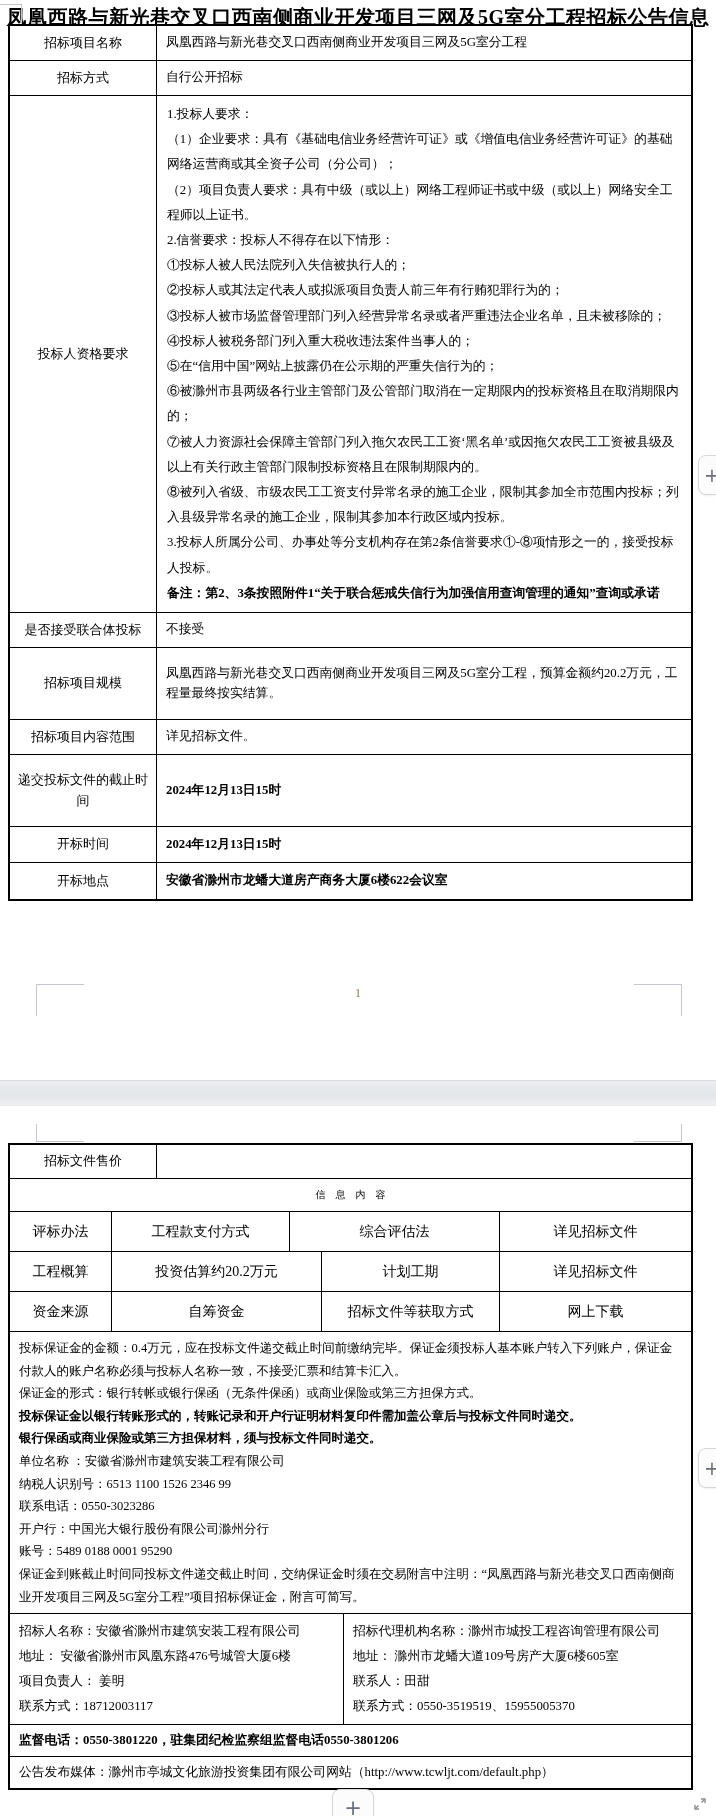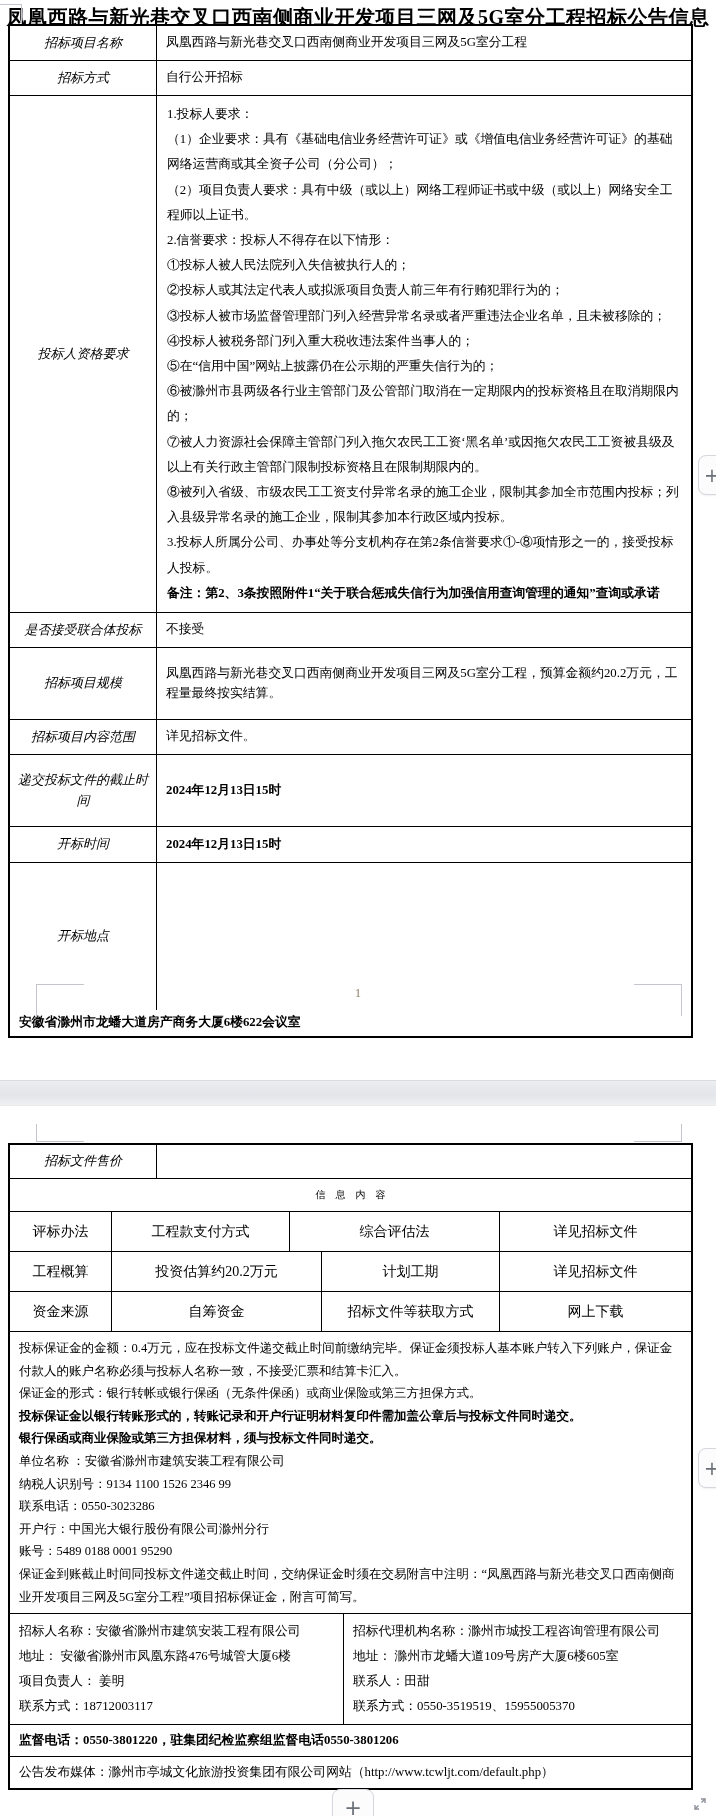--- a/index.html
+++ b/index.html
@@ -19,25 +19,25 @@
   }
   .doc-title{
     text-align:center;font-size:20px;font-weight:bold;
     padding-top:4px;letter-spacing:0.5px;
   }
   
   .tbl{position:absolute;left:8px;width:685px;border:2px solid #000;background:#fff;box-sizing:border-box;}
   .t1{top:24px;}
   .t2{top:37px;}
   .row{display:flex;border-bottom:1px solid #000;box-sizing:border-box;}
-  .row:last-child{border-bottom:none;flex-direction:column;}
+  .row:last-child{border-bottom:none;}
   .lbl{
     width:147px;flex:0 0 147px;border-right:1px solid #000;box-sizing:border-box;
     display:flex;align-items:center;justify-content:center;text-align:center;
-    font-size:13px;padding:2px 6px;line-height:1.6;font-style:italic;
+    font-size:13px;padding:2px 6px;line-height:1.6;
   }
   .val{
     flex:1;display:flex;align-items:center;box-sizing:border-box;
     font-size:12.8px;padding:3px 9px;line-height:1.55;
   }
   .h35{min-height:35px;}
   .h36{min-height:36px;}
   .h72{min-height:72px;}
   .bold{font-weight:bold;}
   .qual{display:block;padding:6px 10px;}
@@ -199,21 +199,21 @@
       <div class="cell w3">招标文件等获取方式</div>
       <div class="cell w4">网上下载</div>
     </div>
     <div class="row">
       <div class="block">
         <p>投标保证金的金额：0.4万元，应在投标文件递交截止时间前缴纳完毕。保证金须投标人基本账户转入下列账户，保证金付款人的账户名称必须与投标人名称一致，不接受汇票和结算卡汇入。</p>
         <p>保证金的形式：银行转帐或银行保函（无条件保函）或商业保险或第三方担保方式。</p>
         <p class="bold">投标保证金以银行转账形式的，转账记录和开户行证明材料复印件需加盖公章后与投标文件同时递交。</p>
         <p class="bold">银行保函或商业保险或第三方担保材料，须与投标文件同时递交。</p>
         <p>单位名称 ：安徽省滁州市建筑安装工程有限公司</p>
-        <p>纳税人识别号：9134 1100 1526 2346 99</p>
+        <p>纳税人识别号：6513 1100 1526 2346 99</p>
         <p>联系电话：0550-3023286</p>
         <p>开户行：中国光大银行股份有限公司滁州分行</p>
         <p>账号：5489 0188 0001 95290</p>
         <p>保证金到账截止时间同投标文件递交截止时间，交纳保证金时须在交易附言中注明：“凤凰西路与新光巷交叉口西南侧商业开发项目三网及5G室分工程”项目招标保证金，附言可简写。</p>
       </div>
     </div>
     <div class="row twocol">
       <div class="col col-left">
         <p>招标人名称：安徽省滁州市建筑安装工程有限公司</p>
         <p>地址： 安徽省滁州市凤凰东路476号城管大厦6楼</p>

